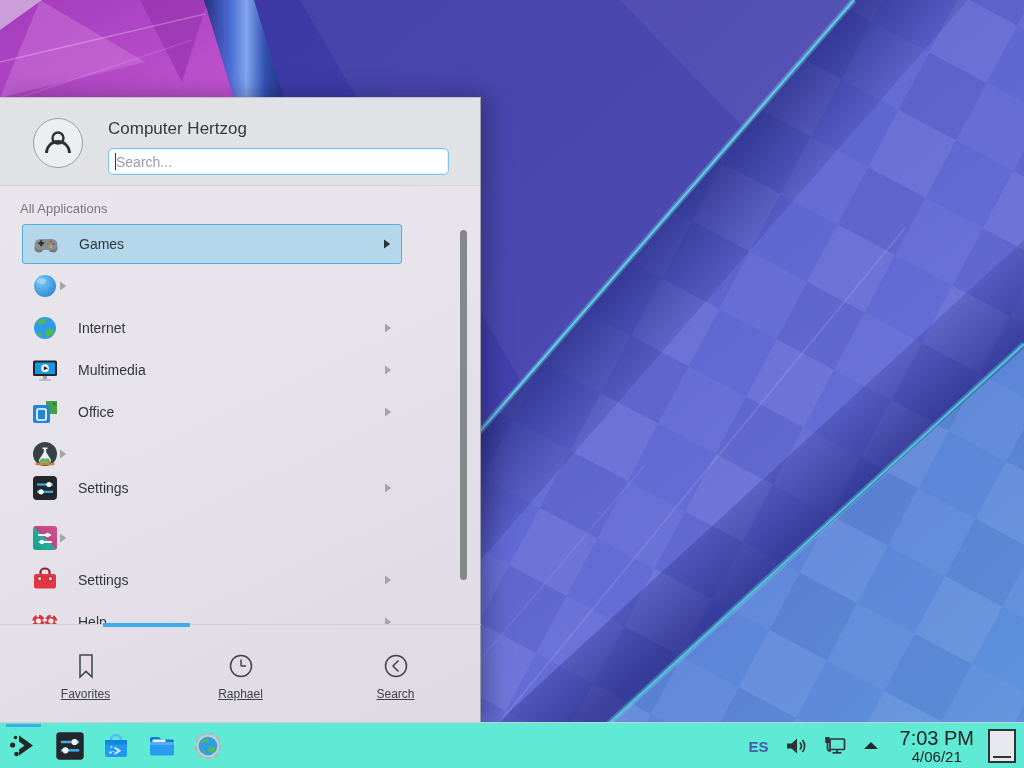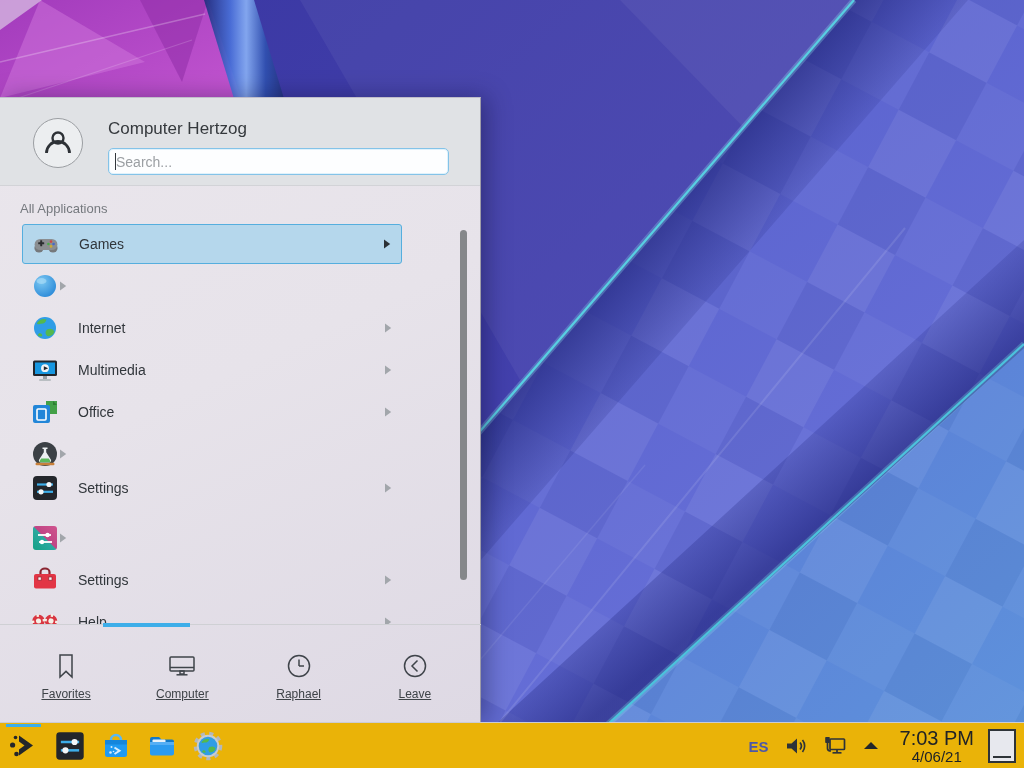--- a/index.html
+++ b/index.html
@@ -55,21 +55,21 @@
   .tab-sep { position:absolute; left:0; top:526px; width:481px; height:1px; background:#cfd0d4; }
   .tab-indicator { position:absolute; left:103px; top:525px; width:87px; height:4px; background:#3daee9; }
 
   .tabbar { position:absolute; left:8px; top:530px; width:465px; height:95px; display:flex; }
   .tab { flex:1 1 0; display:flex; flex-direction:column; align-items:center; justify-content:center; gap:6px; cursor:pointer; }
   .tab .tlabel { font-size:12px; color:#3e4348;text-decoration:underline; }
 
   
   #taskbar {
     position:absolute; left:0; top:722px; width:1024px; height:46px;
-    background:#eab308; border-top:1px solid #cbccd4;
+    background:#5eead4; border-top:1px solid #cbccd4;
   }
   .tb-launch { position:absolute; left:5px; top:1px; width:38px; height:44px; display:flex; align-items:center; justify-content:center; }
   .tb-active-line { position:absolute; left:6px; top:1px; width:35px; height:3px; background:#3daee9; }
   .tb-app { position:absolute; top:6px; width:34px; height:34px; display:flex; align-items:center; justify-content:center; cursor:pointer; }
 
   .tray { position:absolute; right:0; top:0; height:46px; display:flex; align-items:center; }
   .kbd-layout { font-size:15px; font-weight:bold; color:#4c58a8; margin-right:14px; cursor:pointer; }
   .tray-ic { margin-right:12px; display:flex; cursor:pointer; }
   .clock { display:flex; flex-direction:column; align-items:center; margin:0 14px 0 6px; cursor:default; line-height:1.05; }
   .clock .time { font-size:20px; color:#202326; }
@@ -382,41 +382,32 @@
 
     <div class="tabbar">
       <div class="tab">
         <svg width="30" height="30" viewBox="0 0 30 30" fill="none" stroke="#3f444a" stroke-width="1.5">
           <path d="M9,4 h12 v22 l-6,-5.6 -6,5.6 z"></path>
         </svg>
         <span class="tlabel">Favorites</span>
       </div>
       <div class="tab">
         <svg width="30" height="30" viewBox="0 0 30 30" fill="none" stroke="#3f444a" stroke-width="1.5">
-          <rect x="3" y="6" width="24" height="14" rx="1"></rect>
-          <line x1="3" y1="16.5" x2="27" y2="16.5"></line>
-          <rect x="13" y="20" width="4" height="3"></rect>
-          <line x1="9.5" y1="23.8" x2="20.5" y2="23.8"></line>
-        </svg>
-        <span class="tlabel">Computer</span>
-      </div>
-      <div class="tab">
-        <svg width="30" height="30" viewBox="0 0 30 30" fill="none" stroke="#3f444a" stroke-width="1.5">
           <circle cx="15" cy="15" r="10.5"></circle>
           <line x1="15" y1="15" x2="15" y2="8.5"></line>
             <line x1="15" y1="15" x2="20" y2="15"></line>
         </svg>
         <span class="tlabel">Raphael</span>
       </div>
       <div class="tab">
         <svg width="30" height="30" viewBox="0 0 30 30" fill="none" stroke="#3f444a" stroke-width="1.5">
           <circle cx="15" cy="15" r="10.5"></circle>
           <polyline points="17.5,9.5 12,15 17.5,20.5"></polyline>
         </svg>
-        <span class="tlabel">Leave</span>
+        <span class="tlabel">Search</span>
       </div>
     </div>
   </div>
 
   <div id="taskbar">
     <div class="tb-active-line"></div>
 
     <div class="tb-launch">
       <svg width="34" height="34" viewBox="0 0 34 34" fill="#23262a">
         <polygon points="12,6.5 26,16.5 12,26.5 12,20.5 17.5,16.5 12,12.5"></polygon>

